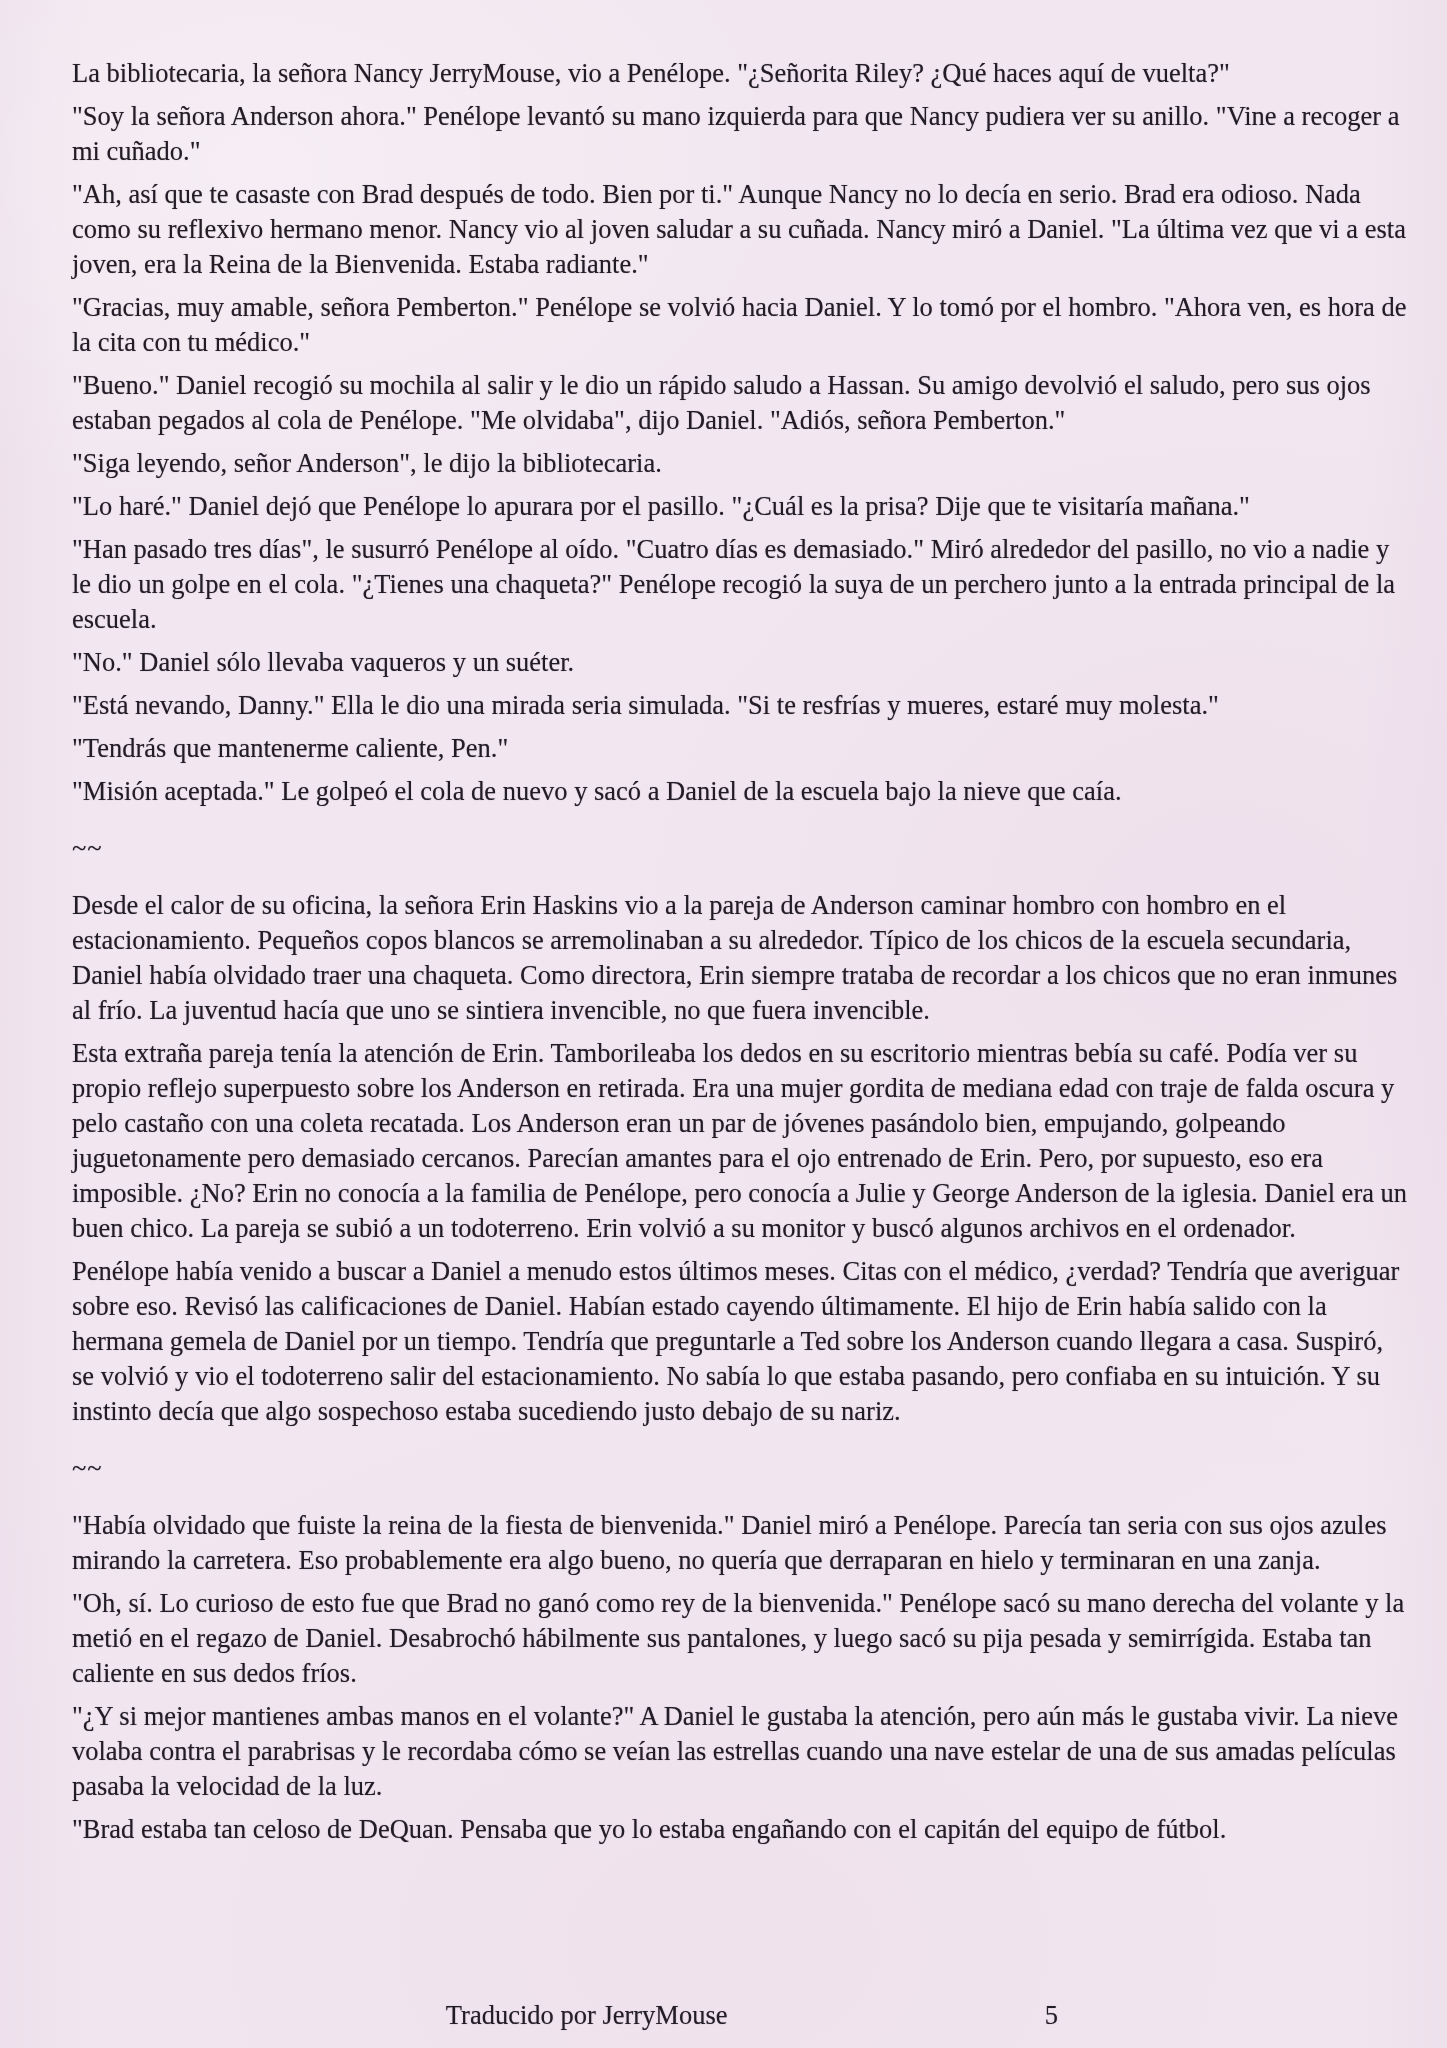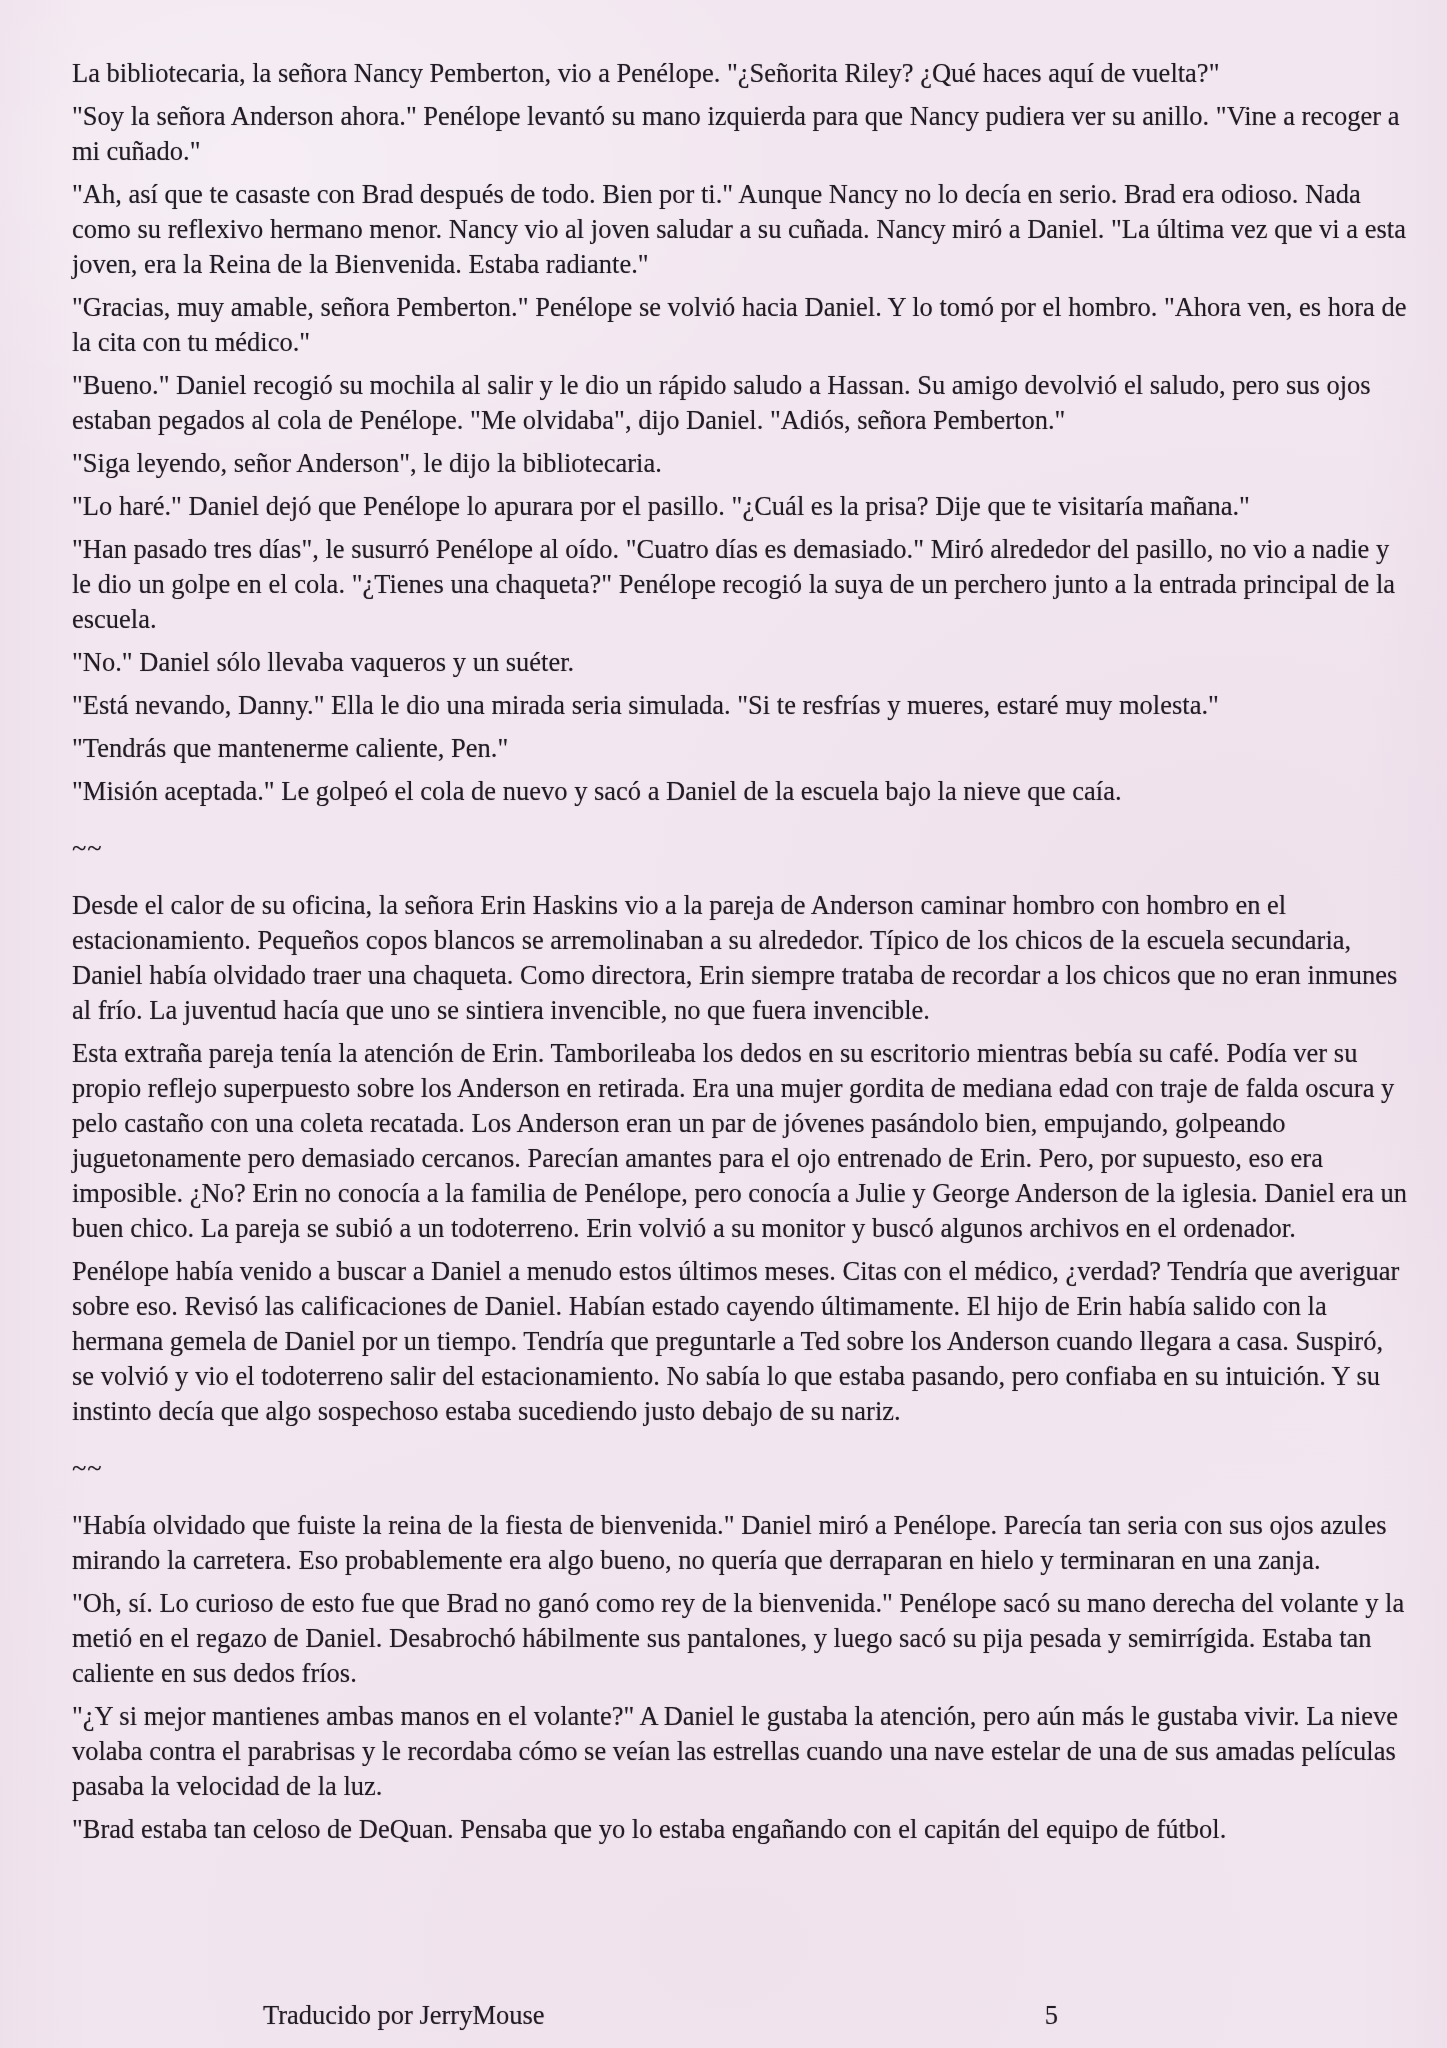--- a/index.html
+++ b/index.html
@@ -41,38 +41,38 @@
     position: absolute;
     left: 72px;
     right: 72px;
     bottom: 16px;
     display: flex;
     align-items: baseline;
     font-size: 26.5px;
     line-height: 34px;
     text-shadow: 0 0 1px rgba(40,30,45,0.45);
   }
-  .footer .f-left   { flex: 1; text-align: center; margin-left: 8px; }
+  .footer .f-left   { flex: 1; text-align: right; margin-left: 8px; }
   .footer .f-center { flex: 1; text-align: center; }
   .footer .f-right  { flex: 1; text-align: right; }
   a.source-link {
     color: #2a28c8;
     text-decoration: underline;
     text-decoration-thickness: 2px;
     text-underline-offset: 4px;
     text-shadow: 0 0 1px rgba(42,40,200,0.35);
     cursor: pointer;
   }
 </style>
 </head>
 <body>
 
 <div class="page">
   <main class="content">
-    <p class="para">La bibliotecaria, la señora Nancy Pemberton, vio a Penélope. "¿Señorita Riley? ¿Qué haces aquí de vuelta?"</p>
+    <p class="para">La bibliotecaria, la señora Nancy JerryMouse, vio a Penélope. "¿Señorita Riley? ¿Qué haces aquí de vuelta?"</p>
     <p class="para">"Soy la señora Anderson ahora." Penélope levantó su mano izquierda para que Nancy pudiera ver su anillo. "Vine a recoger a mi cuñado."</p>
     <p class="para">"Ah, así que te casaste con Brad después de todo. Bien por ti." Aunque Nancy no lo decía en serio. Brad era odioso. Nada como su reflexivo hermano menor. Nancy vio al joven saludar a su cuñada. Nancy miró a Daniel. "La última vez que vi a esta joven, era la Reina de la Bienvenida. Estaba radiante."</p>
     <p class="para">"Gracias, muy amable, señora Pemberton." Penélope se volvió hacia Daniel. Y lo tomó por el hombro. "Ahora ven, es hora de la cita con tu médico."</p>
     <p class="para">"Bueno." Daniel recogió su mochila al salir y le dio un rápido saludo a Hassan. Su amigo devolvió el saludo, pero sus ojos estaban pegados al cola de Penélope. "Me olvidaba", dijo Daniel. "Adiós, señora Pemberton."</p>
     <p class="para">"Siga leyendo, señor Anderson", le dijo la bibliotecaria.</p>
     <p class="para">"Lo haré." Daniel dejó que Penélope lo apurara por el pasillo. "¿Cuál es la prisa? Dije que te visitaría mañana."</p>
     <p class="para">"Han pasado tres días", le susurró Penélope al oído. "Cuatro días es demasiado." Miró alrededor del pasillo, no vio a nadie y le dio un golpe en el cola. "¿Tienes una chaqueta?" Penélope recogió la suya de un perchero junto a la entrada principal de la escuela.</p>
     <p class="para">"No." Daniel sólo llevaba vaqueros y un suéter.</p>
     <p class="para">"Está nevando, Danny." Ella le dio una mirada seria simulada. "Si te resfrías y mueres, estaré muy molesta."</p>
     <p class="para">"Tendrás que mantenerme caliente, Pen."</p>

